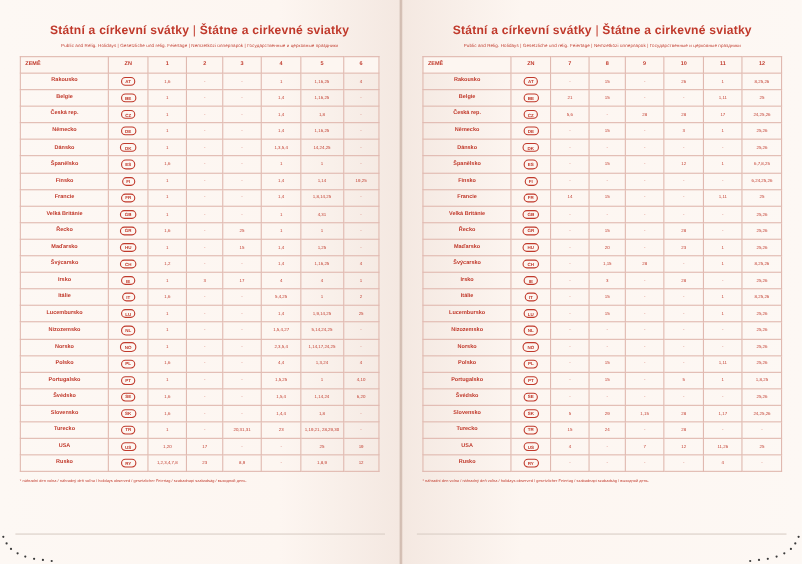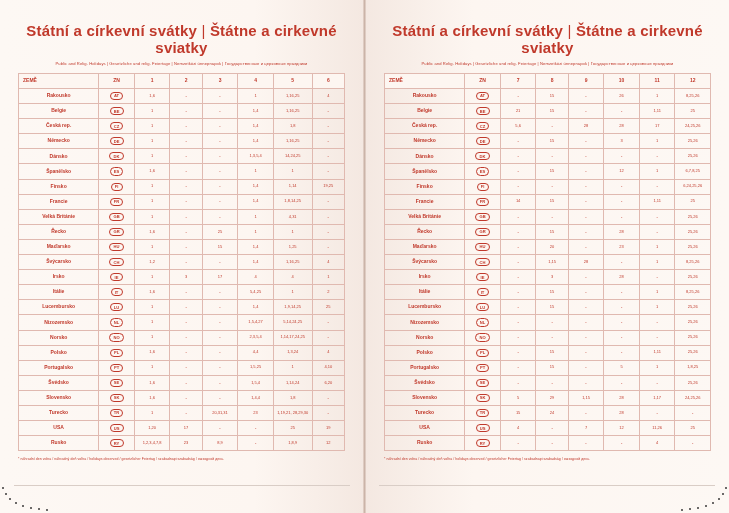--- a/index.html
+++ b/index.html
@@ -46,21 +46,21 @@
   }
   .content {
     padding: 22px 18px 0 18px;
   }
   .page-right .content {
     padding: 22px 18px 0 20px;
   }
   .title {
     text-align: center;
     color: #c0392b;
-    font-size: 15px;
+    font-size: 11px;
     font-weight: bold;
     letter-spacing: 0.2px;
     margin: 0 0 5px 0;
   }
   .title .sep {
     font-weight: normal;
     color: #c0392b;
   }
   .subtitle {
     text-align: center;

